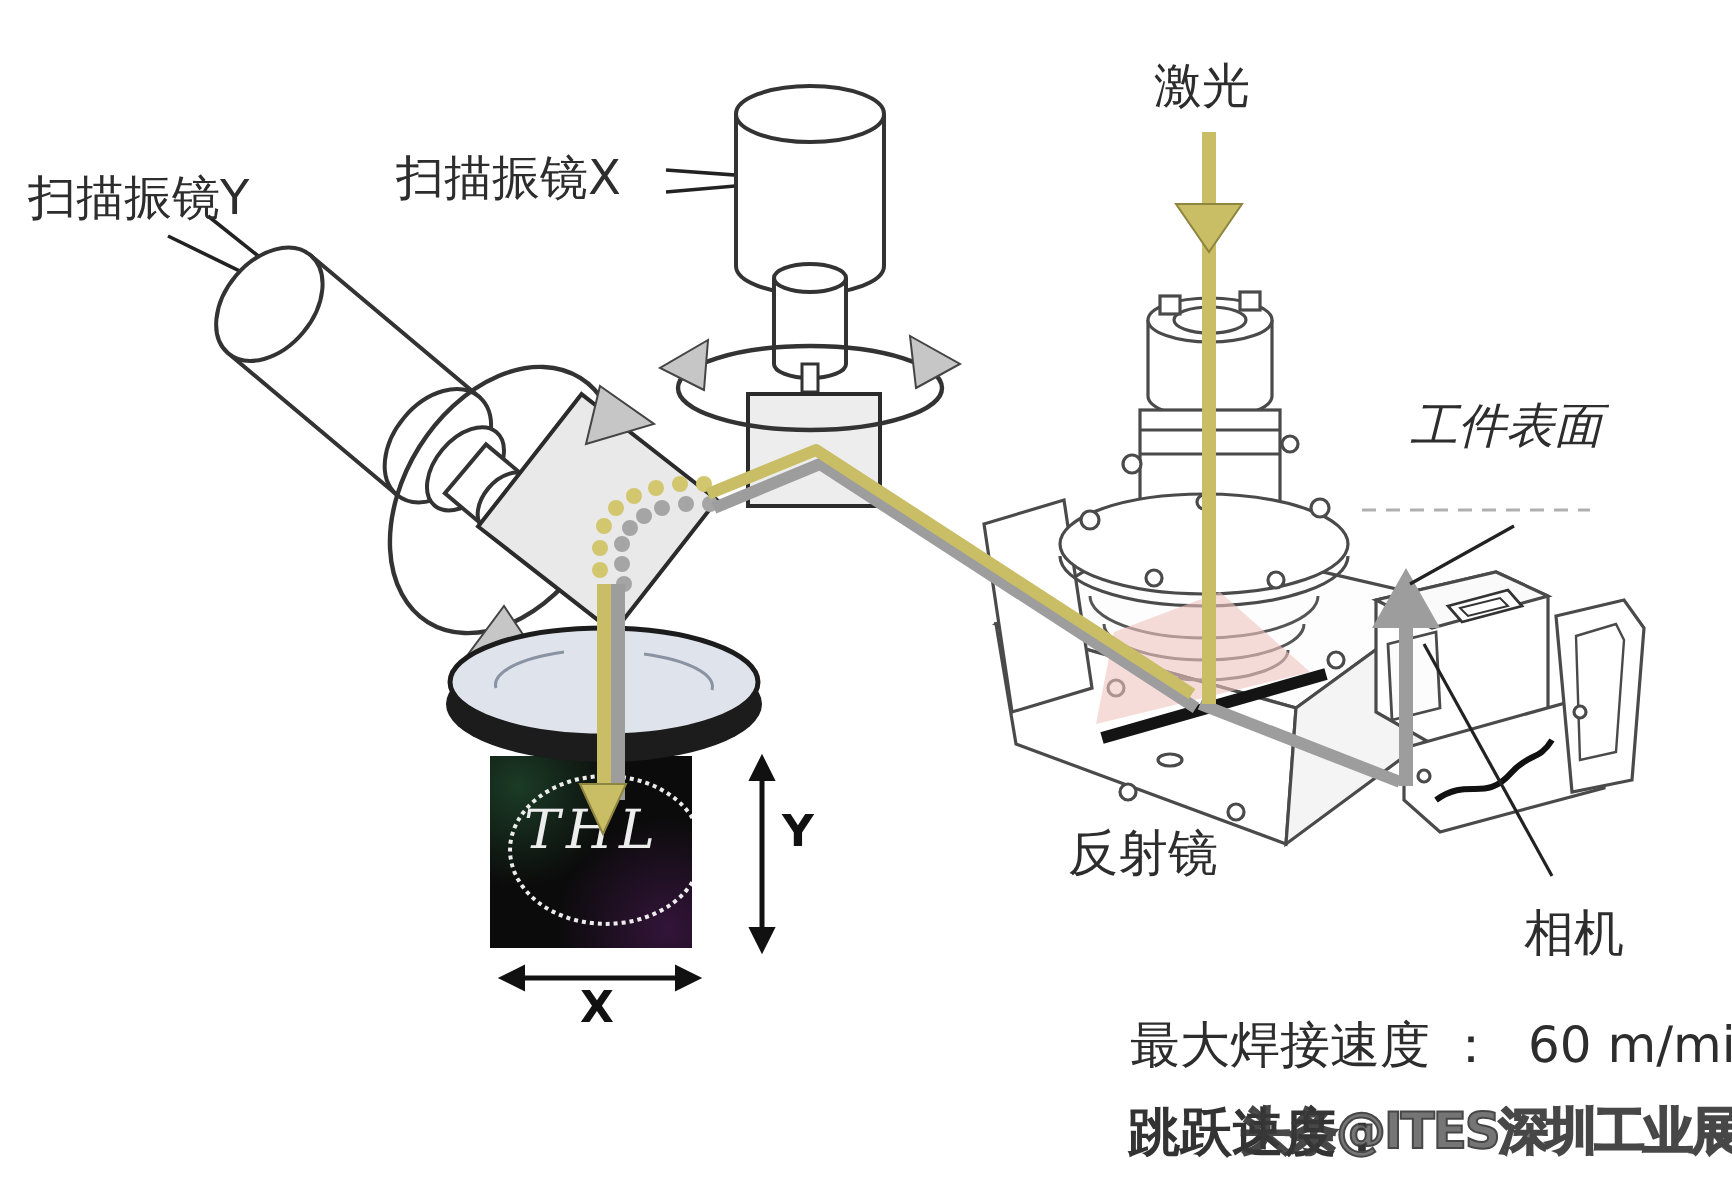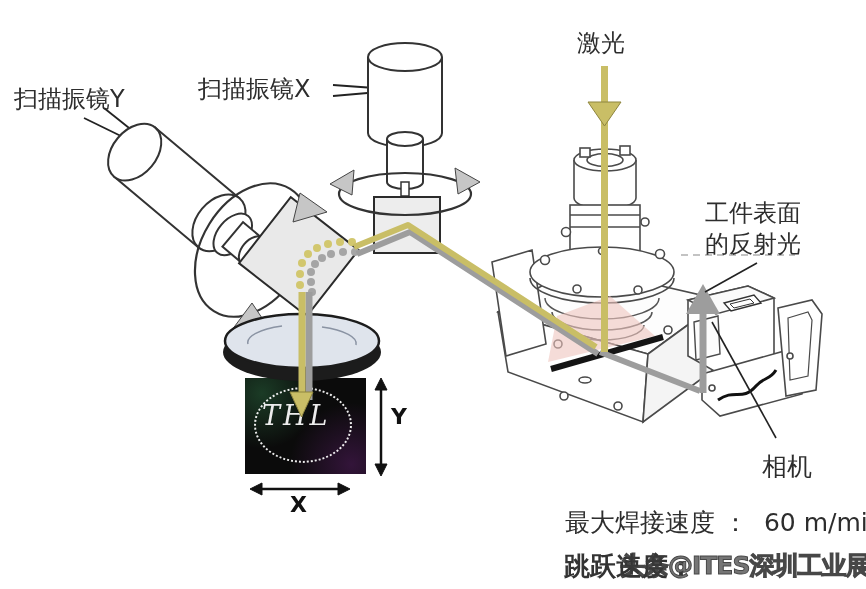--- a/index.html
+++ b/index.html
@@ -3,21 +3,21 @@
 <meta charset="utf-8">
 <style>
   html,body{margin:0;padding:0;background:#ffffff;}
   .stage{
     position:relative;width:866px;height:589px;background:#ffffff;overflow:hidden;
     font-family:"DejaVu Sans",sans-serif;color:#2d2d2d;
   }
   .lbl{position:absolute;font-size:24px;line-height:1.28;color:#2d2d2d;white-space:nowrap;z-index:3;}
   .lbl.small{font-size:25px;}
   .photo{
-    position:absolute;left:245px;top:378px;width:121px;height:96px;z-index:1;
+    position:absolute;left:245px;top:378px;width:101px;height:96px;z-index:1;
     background:
       radial-gradient(circle at 14% 16%, rgba(38,92,56,.6), rgba(0,0,0,0) 42%),
       radial-gradient(circle at 88% 90%, rgba(84,28,96,.55), rgba(0,0,0,0) 45%),
       #0b0b0b;
   }
   .photo .dotring{
     position:absolute;left:9px;top:9px;width:94px;height:72px;
     border:2px dotted rgba(255,255,255,.92);border-radius:50%;
   }
   .photo .mark{
@@ -201,24 +201,24 @@
     <g stroke="#111" fill="#111">
       <line x1="258" y1="489" x2="342" y2="489" stroke-width="2.5"></line>
       <polygon points="262,483 262,495 250,489"></polygon>
       <polygon points="338,483 338,495 350,489"></polygon>
     </g>
   </svg>
 
   <div class="lbl" style="left:14px;top:84px;">扫描振镜Y</div>
   <div class="lbl" style="left:198px;top:74px;">扫描振镜X</div>
   <div class="lbl" style="left:577px;top:28px;">激光</div>
-  <div class="lbl" style="left:705px;top:198px;">
+  <div class="lbl" style="left:705px;top:198px;font-style:italic;">
     <div>工件表面</div>
-    <div>的反射光</div>
   </div>
+  <div class="lbl small" style="left:534px;top:411px;">反射镜</div>
   <div class="lbl small" style="left:762px;top:440px;margin-top:11px;">相机</div>
 
   <div class="dimlbl" style="left:391px;top:404px;">Y</div>
   <div class="dimlbl" style="left:290px;top:492px;">X</div>
 
   <div class="speedline">
     <span>最大焊接速度 ：</span><span class="val">60 m/min</span>
   </div>
   <div class="jumpline">跳跃速度：</div>
   <div class="watermark">头条@ITES深圳工业展</div>

